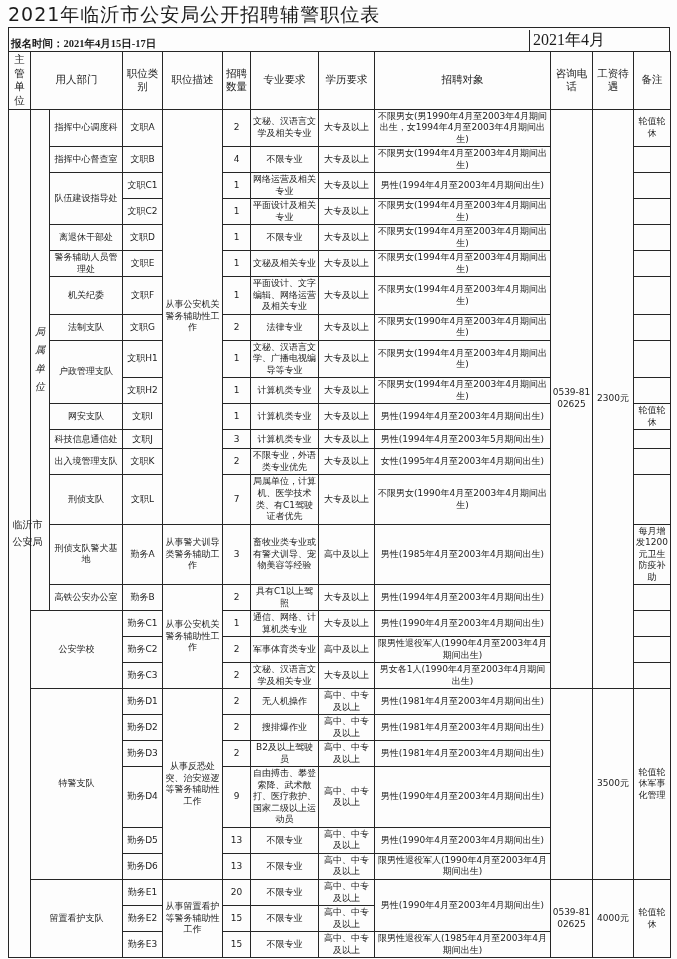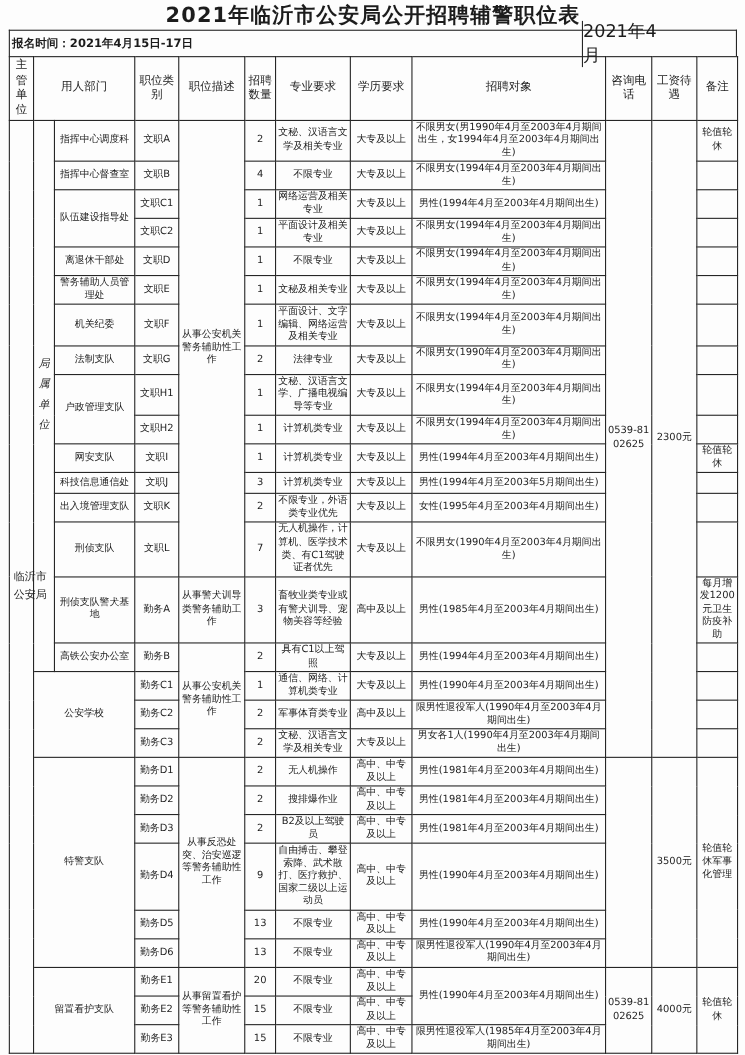--- a/index.html
+++ b/index.html
@@ -1,19 +1,19 @@
 <!DOCTYPE html>
 <html><head>
 <meta charset="utf-8">
 <style>
   html,body{margin:0;padding:0;background:#fdfdfd;}
   body{width:677px;height:959px;font-family:"DejaVu Sans","Liberation Sans",sans-serif;color:#1c1c1c;}
   .page{padding:2px 7px 0 8px;box-sizing:border-box;}
-  .title{font-size:19px;font-weight:bold;text-align:center;line-height:25px;letter-spacing:1px;}
-  .meta-strip{display:flex;align-items:center;border:1px solid #262626;border-bottom:none;height:23px;font-size:10.5px;}
+  .title{font-size:19px;font-weight:normal;line-height:25px;letter-spacing:1px;}
+  .meta-strip{display:flex;align-items:flex-end;border:1px solid #262626;border-bottom:none;height:23px;font-size:10.5px;font-family:Liberation Serif, serif;}
   .meta-left{flex:1;display:flex;align-items:center;padding-left:2px;font-weight:bold;}
   .meta-date{width:78px;border-left:1px solid #262626;display:flex;align-items:center;justify-content:center;font-weight:normal;font-size:16px;}
   .meta-end{width:60px;border-left:1px solid #262626;}
   table{border-collapse:collapse;table-layout:fixed;width:662px;}
   th,td{border:1px solid #262626;text-align:center;vertical-align:middle;font-size:9px;line-height:1.28;padding:1px;word-break:break-all;font-weight:normal;height:16px;}
   thead th{font-size:10.5px;height:34px;line-height:1.3;margin-top:19px;}
   .col-a{width:22px}.col-b{width:19px}.col-c{width:73px}.col-d{width:40px}
   .col-e{width:60px}.col-f{width:28px}.col-g{width:68px}.col-h{width:56px}
   .col-i{width:176px}.col-j{width:42px}.col-k{width:41px}.col-l{width:37px}
   .vert2{display:inline-block;width:35px;font-size:10px;line-height:1.7;}
@@ -179,21 +179,21 @@
           <td>2</td>
           <td>不限专业，外语类专业优先</td>
           <td>大专及以上</td>
           <td>女性(1995年4月至2003年4月期间出生)</td>
           <td></td>
         </tr>
         <tr>
           <td>刑侦支队</td>
           <td>文职L</td>
           <td>7</td>
-          <td>无人机操作，计算机、医学技术类、有C1驾驶证者优先</td>
+          <td>局属单位，计算机、医学技术类、有C1驾驶证者优先</td>
           <td>大专及以上</td>
           <td>不限男女(1990年4月至2003年4月期间出生)</td>
           <td></td>
         </tr>
         <tr>
           <td>刑侦支队警犬基地</td>
           <td>勤务A</td>
           <td>从事警犬训导类警务辅助工作</td>
           <td>3</td>
           <td>畜牧业类专业或有警犬训导、宠物美容等经验</td>

